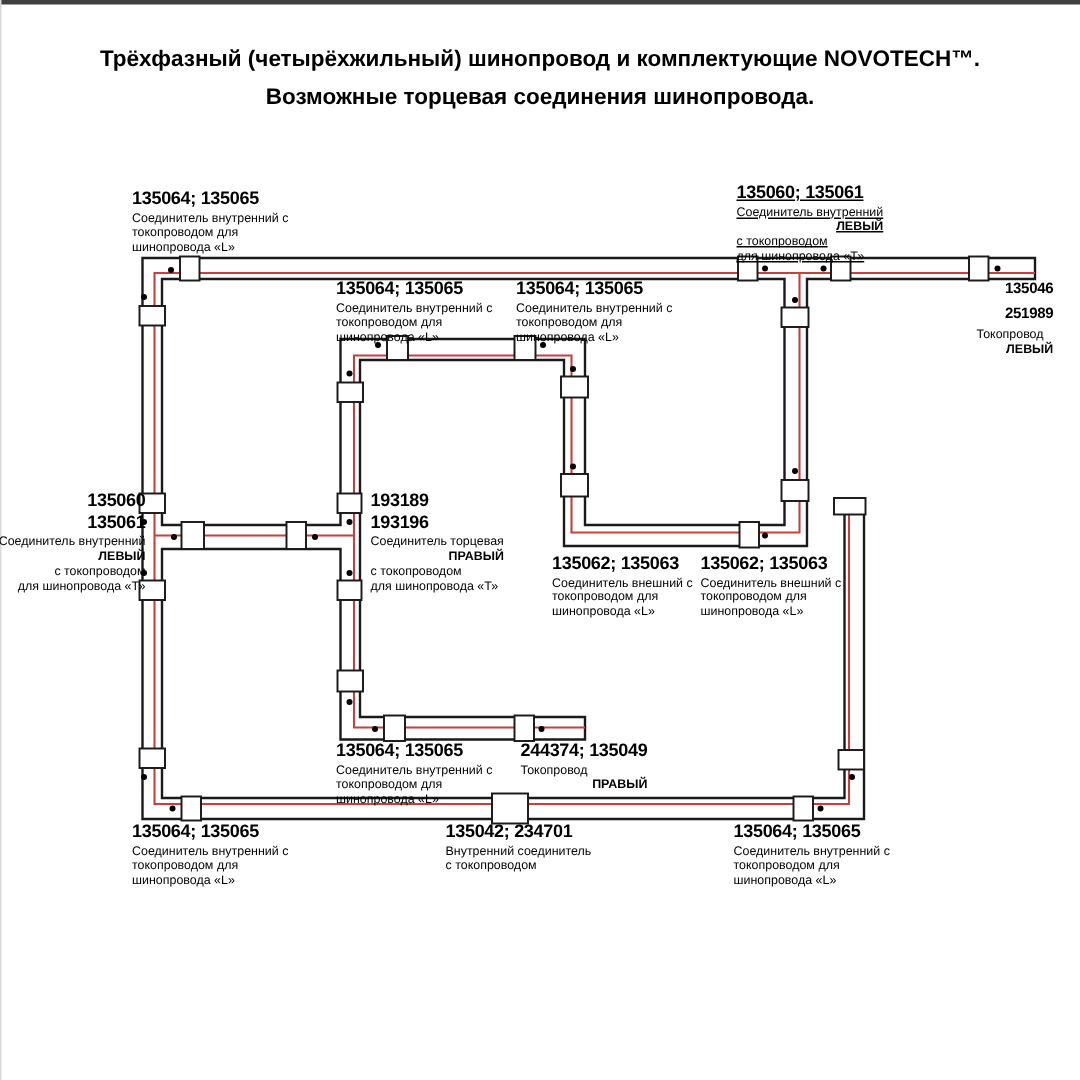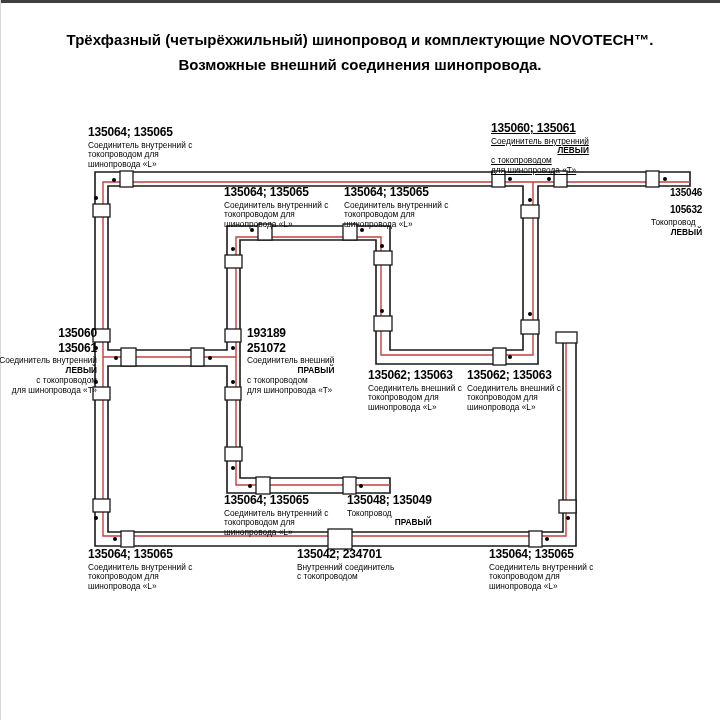--- a/index.html
+++ b/index.html
@@ -19,21 +19,21 @@
 </style>
 </head>
 <body>
 
 <div class="page">
   <div class="top-edge"></div>
   <div class="left-edge"></div>
 
   <div class="title">
     <div>Трёхфазный (четырёхжильный) шинопровод и комплектующие NOVOTECH™.</div>
-    <div>Возможные внешний соединения шинопровода.</div>
+    <div>Возможные торцевая соединения шинопровода.</div>
   </div>
 
   <svg class="diagram" width="720" height="720" viewBox="0 0 720 720">
 
     <path d="M95,172 H690 V186 H538 V364 H376 V240 H240 V478 H390 V493 H227 V366 H108 V532 H563 V341 H576 V546 H95 Z
          M108,186 H523 V350 H390 V226 H227 V350 H108 Z" fill="#ffffff" fill-rule="evenodd" stroke="#1a1a1a" stroke-width="1.6"></path>
 
     <g stroke="#c6403c" stroke-width="1.4" fill="none">
       <path d="M690,182 H103 V536 H566 V343"></path>
       <path d="M103,357 H236"></path>
@@ -125,39 +125,39 @@
   <div class="lbl" style="left:491px;top:122px;text-decoration:underline;">
     <span class="pn">135060; 135061</span>
     <span class="d">Соединитель внутренний</span>
     <span class="db">ЛЕВЫЙ</span>
     <span class="d">с токопроводом</span>
     <span class="d">для шинопровода «Т»</span>
   </div>
 
   <div class="lbl" style="left:651px;top:185px;">
     <span class="pn pn-lg">135046</span>
-    <span class="pn pn-lg">105632</span>
+    <span class="pn pn-lg">251989</span>
     <span class="d">Токопровод</span>
     <span class="db">ЛЕВЫЙ</span>
   </div>
 
 
   <div class="lbl right" style="right:635px;top:327px;">
     <span class="pn">135060</span>
     <span class="pn">135061</span>
     <span class="d">Соединитель внутренний</span>
     <span class="db">ЛЕВЫЙ</span>
     <span class="d">с токопроводом</span>
     <span class="d">для шинопровода «Т»</span>
   </div>
 
   <div class="lbl" style="left:247px;top:327px;">
     <span class="pn">193189</span>
-    <span class="pn">251072</span>
-    <span class="d">Соединитель внешний</span>
+    <span class="pn">193196</span>
+    <span class="d">Соединитель торцевая</span>
     <span class="db">ПРАВЫЙ</span>
     <span class="d">с токопроводом</span>
     <span class="d">для шинопровода «Т»</span>
   </div>
 
   <div class="lbl" style="left:368px;top:369px;">
     <span class="pn">135062; 135063</span>
     <span class="d">Соединитель внешний с</span>
     <span class="d">токопроводом для</span>
     <span class="d">шинопровода «L»</span>
@@ -171,21 +171,21 @@
   </div>
 
   <div class="lbl" style="left:224px;top:494px;">
     <span class="pn">135064; 135065</span>
     <span class="d">Соединитель внутренний с</span>
     <span class="d">токопроводом для</span>
     <span class="d">шинопровода «L»</span>
   </div>
 
   <div class="lbl" style="left:347px;top:494px;">
-    <span class="pn">135048; 135049</span>
+    <span class="pn">244374; 135049</span>
     <span class="d">Токопровод</span>
     <span class="db">ПРАВЫЙ</span>
   </div>
 
   <div class="lbl" style="left:88px;top:548px;">
     <span class="pn">135064; 135065</span>
     <span class="d">Соединитель внутренний с</span>
     <span class="d">токопроводом для</span>
     <span class="d">шинопровода «L»</span>
   </div>

